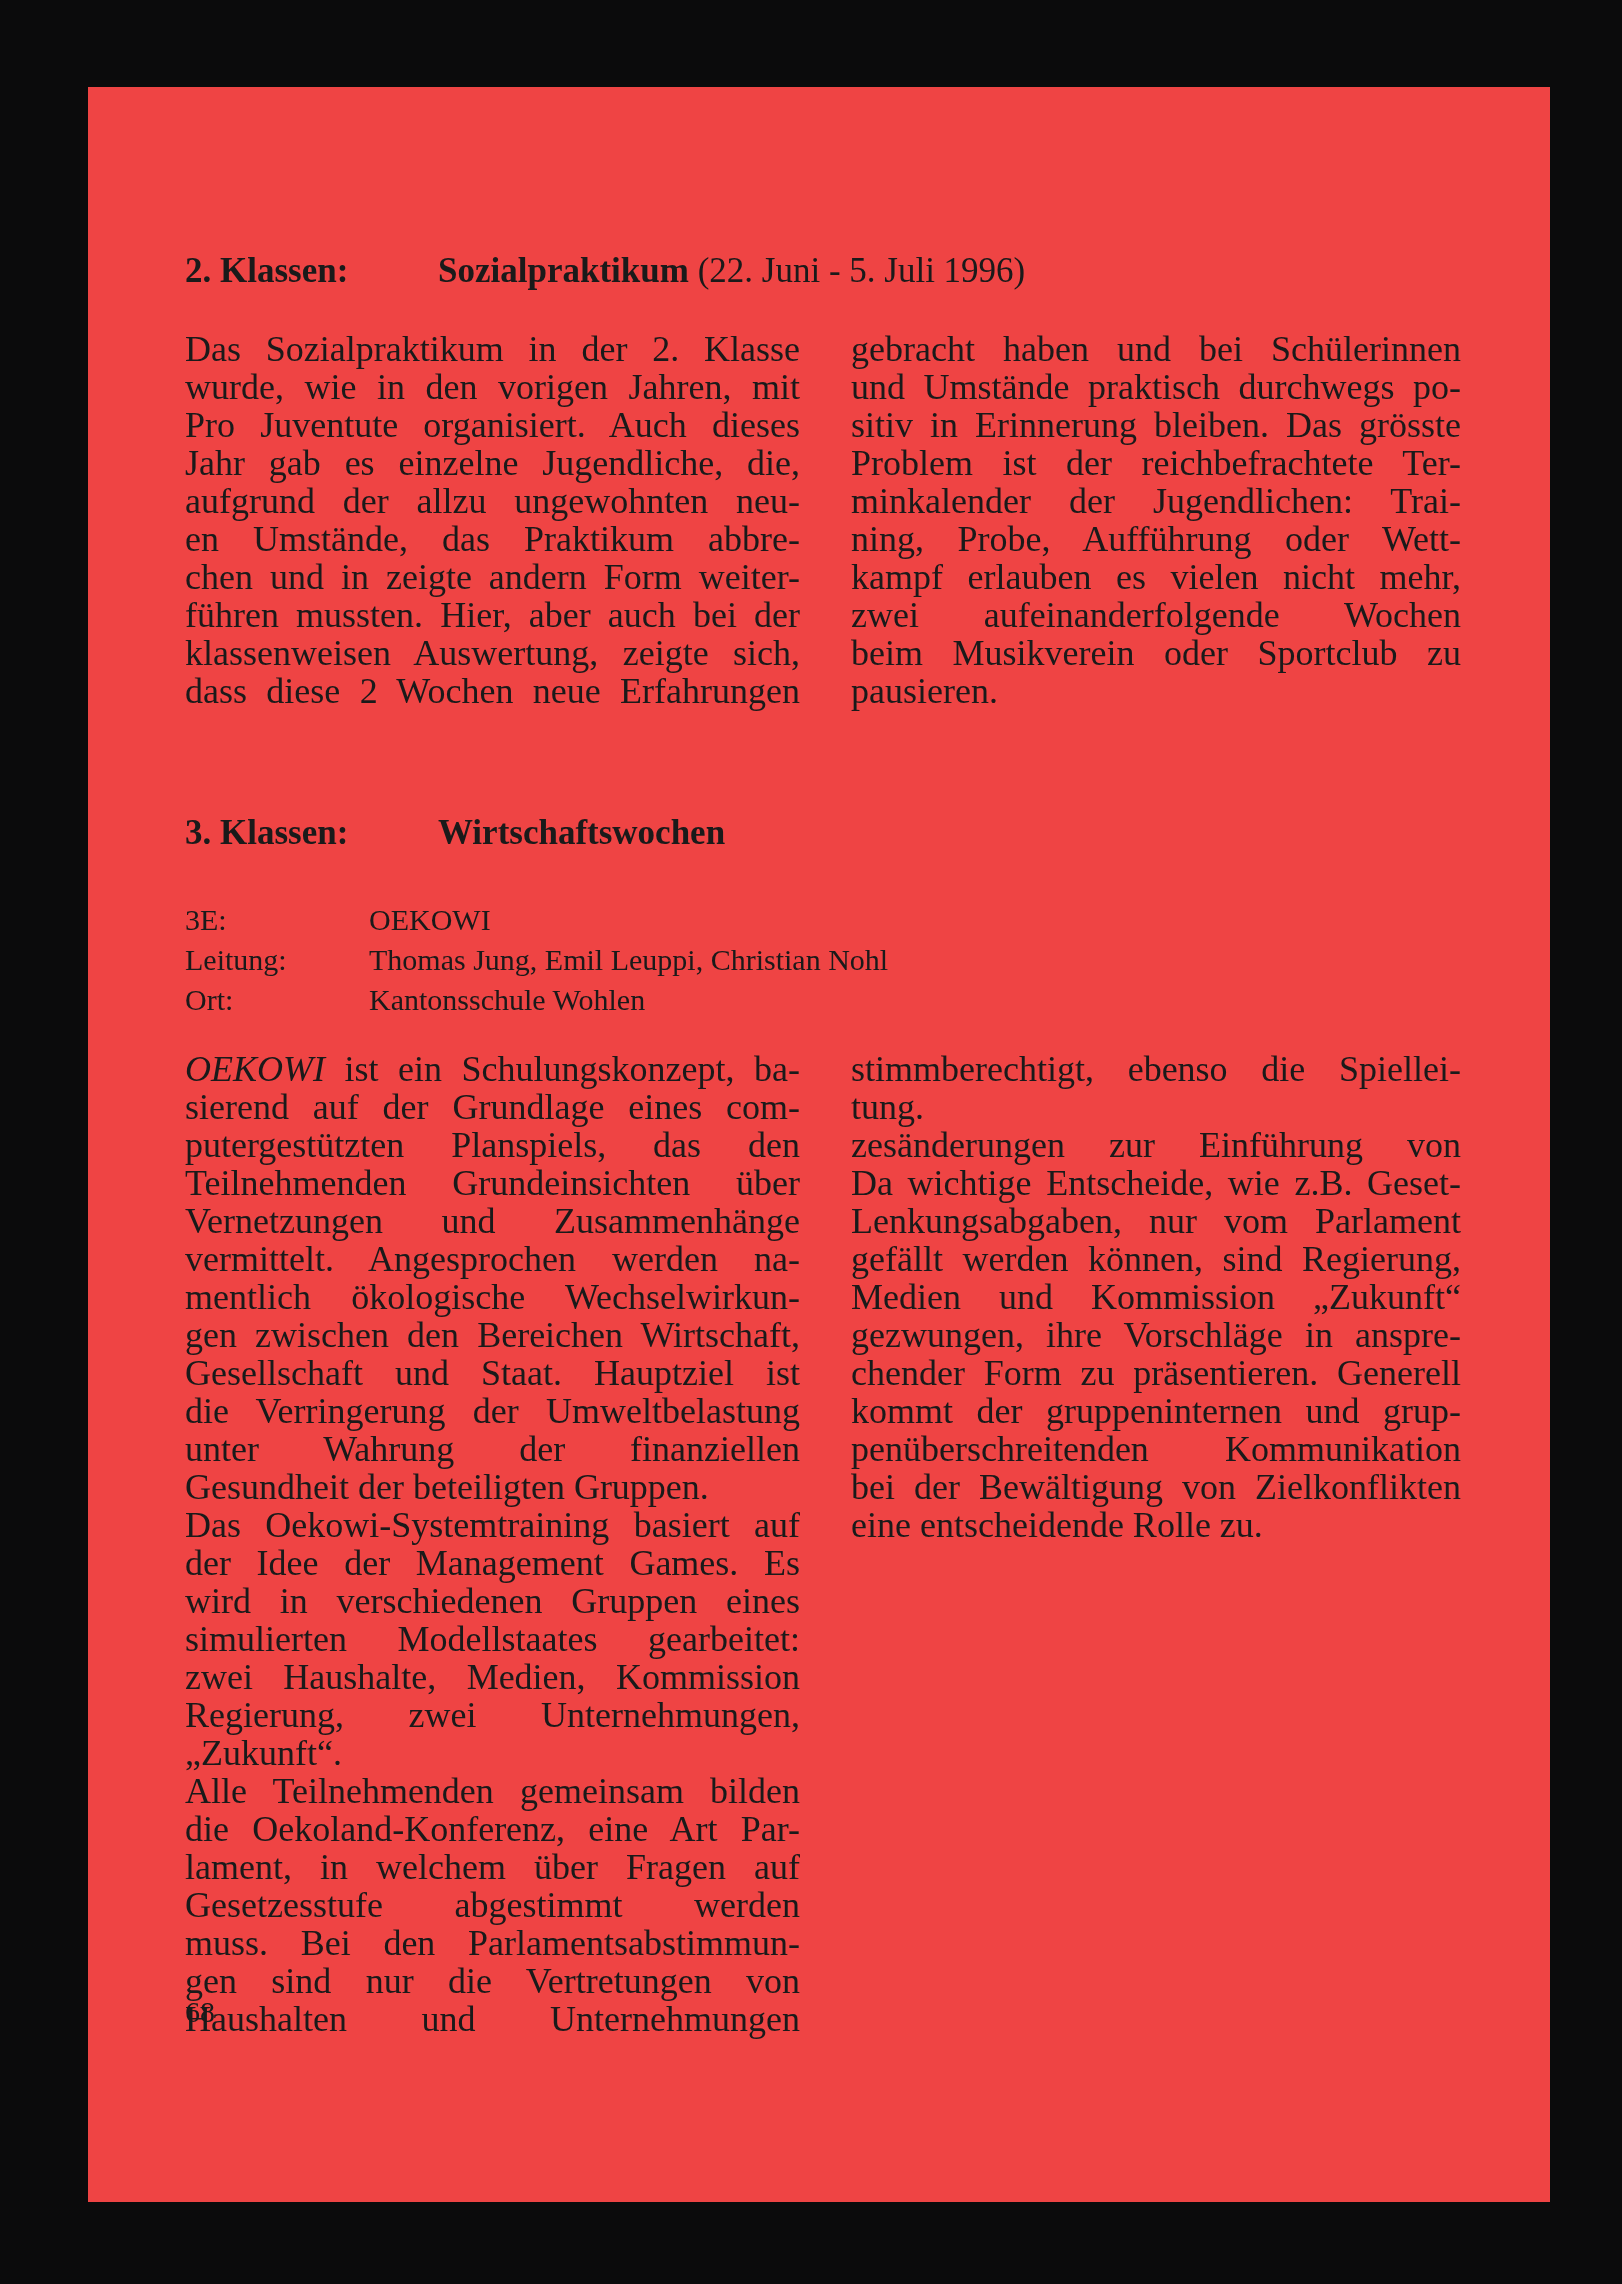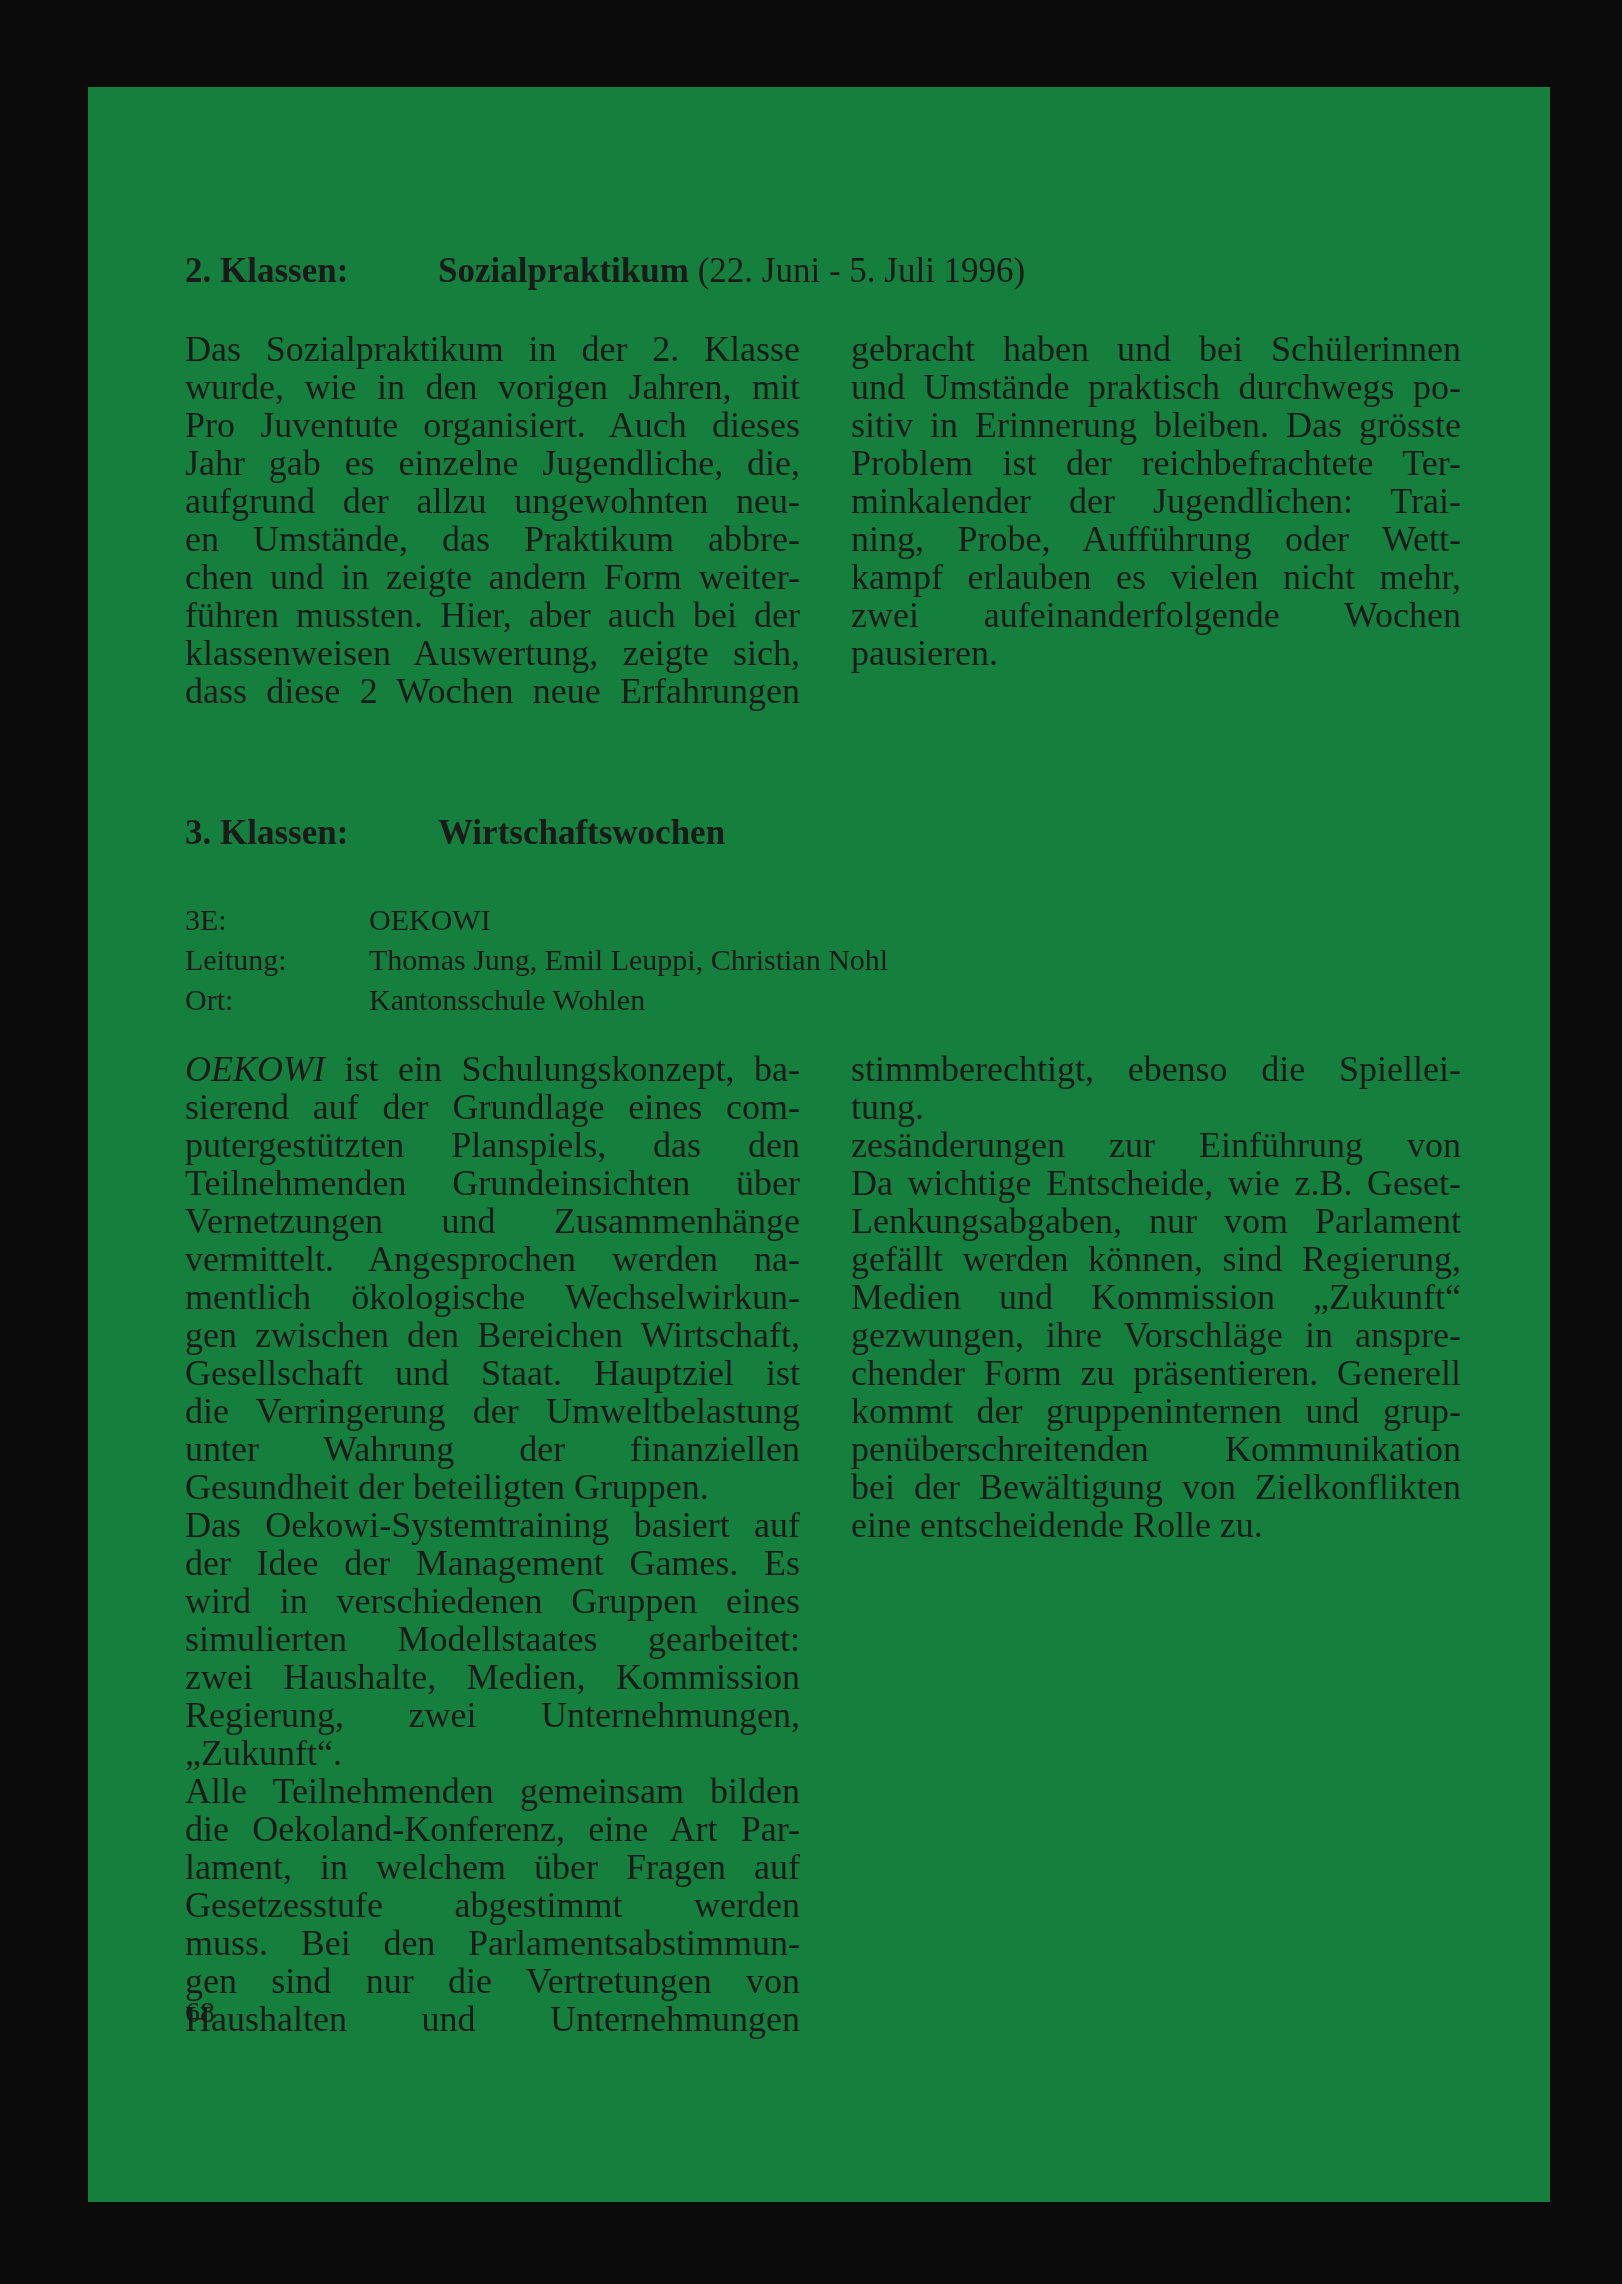--- a/index.html
+++ b/index.html
@@ -8,21 +8,21 @@
     background: #0b0b0c;
     position: relative;
     overflow: hidden;
     font-family: "Liberation Serif", "DejaVu Serif", serif;
     color: #1a1a1a;
   }
   .page {
     position: absolute;
     left: 88px; top: 87px;
     width: 1462px; height: 2115px;
-    background: #15803d;
+    background: #ef4444;
   }
   .abs { position: absolute; }
   .heading {
     font-size: 35px;
     font-weight: bold;
     white-space: nowrap;
     line-height: 1;
   }
   .heading .h-label { position: absolute; left: 0; top: 0; }
   .heading .h-title { position: absolute; left: 253px; top: 0; }
@@ -86,20 +86,21 @@
 
   <div class="col" style="left:763px; top:243px; width:610px;">
     <span class="ln">gebracht haben und bei Schülerinnen</span>
     <span class="ln">und Umstände praktisch durchwegs po-</span>
     <span class="ln">sitiv in Erinnerung bleiben. Das grösste</span>
     <span class="ln">Problem ist der reichbefrachtete Ter-</span>
     <span class="ln">minkalender der Jugendlichen: Trai-</span>
     <span class="ln">ning, Probe, Aufführung oder Wett-</span>
     <span class="ln">kampf erlauben es vielen nicht mehr,</span>
     <span class="ln">zwei aufeinanderfolgende Wochen</span>
+    <span class="ln">beim Musikverein oder Sportclub zu</span>
     <span class="ln last">pausieren.</span>
   </div>
 
   <div class="abs heading" style="left:97px; top:728px; width:1298px; height:37px;">
     <span class="h-label">3. Klassen:</span>
     <span class="h-title">Wirtschaftswochen</span>
   </div>
 
   <div class="meta">
     <div class="row">

